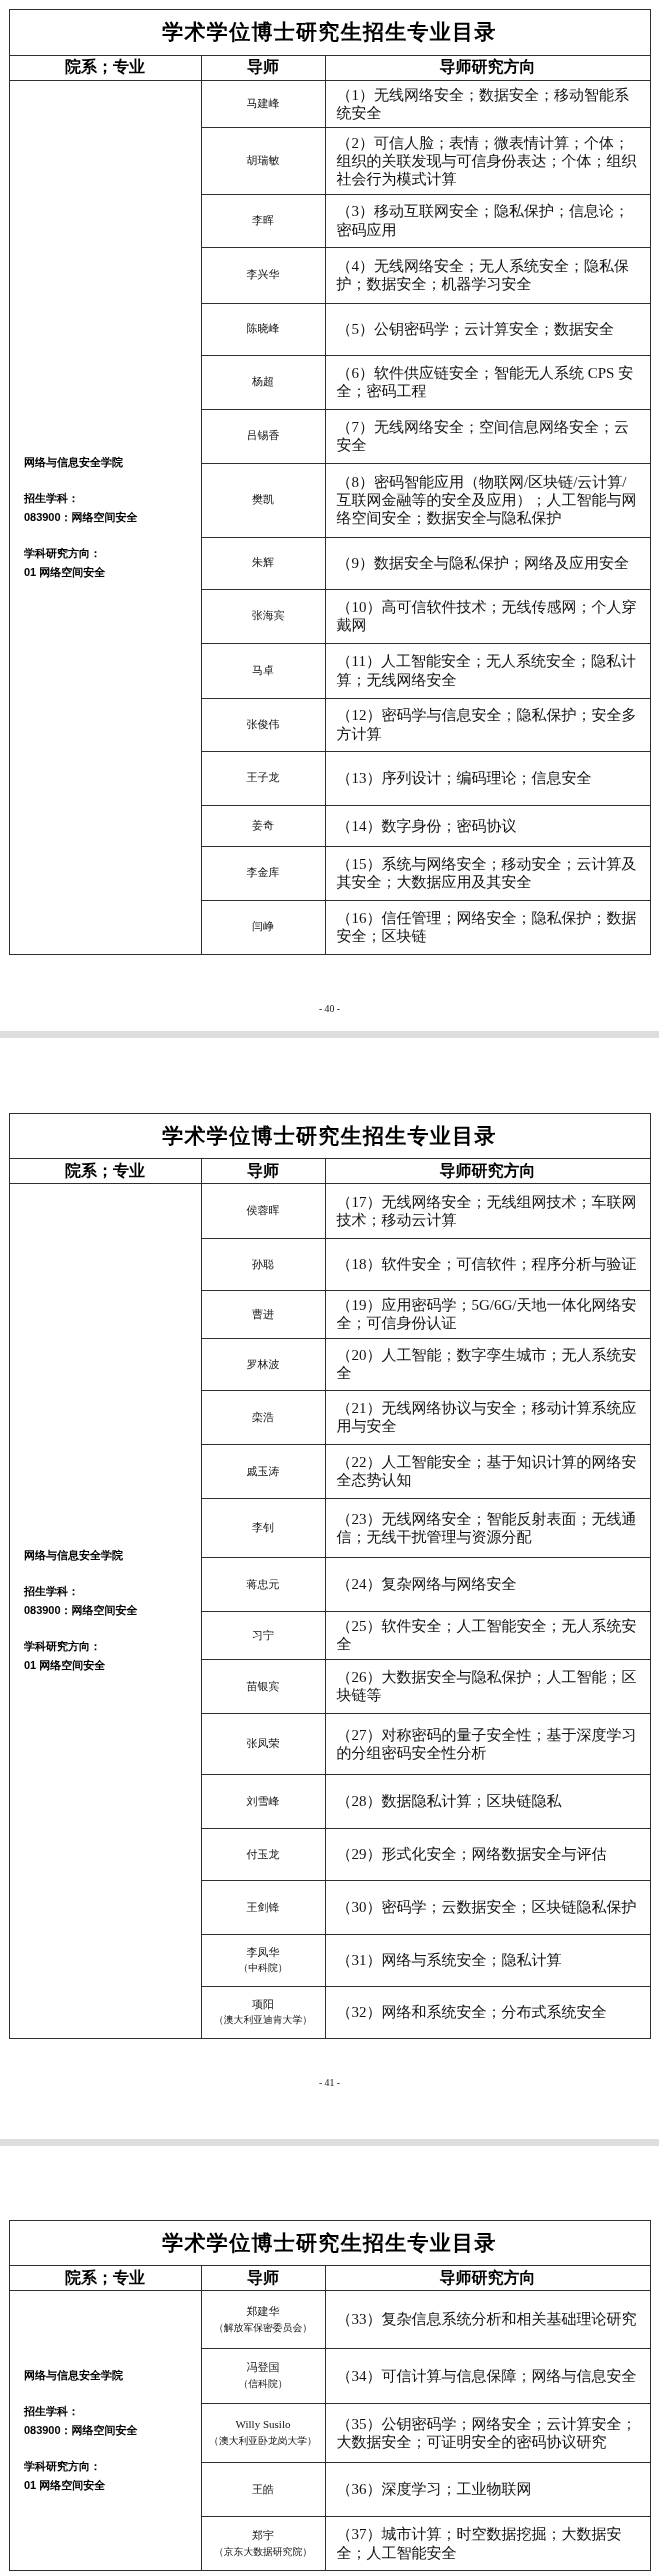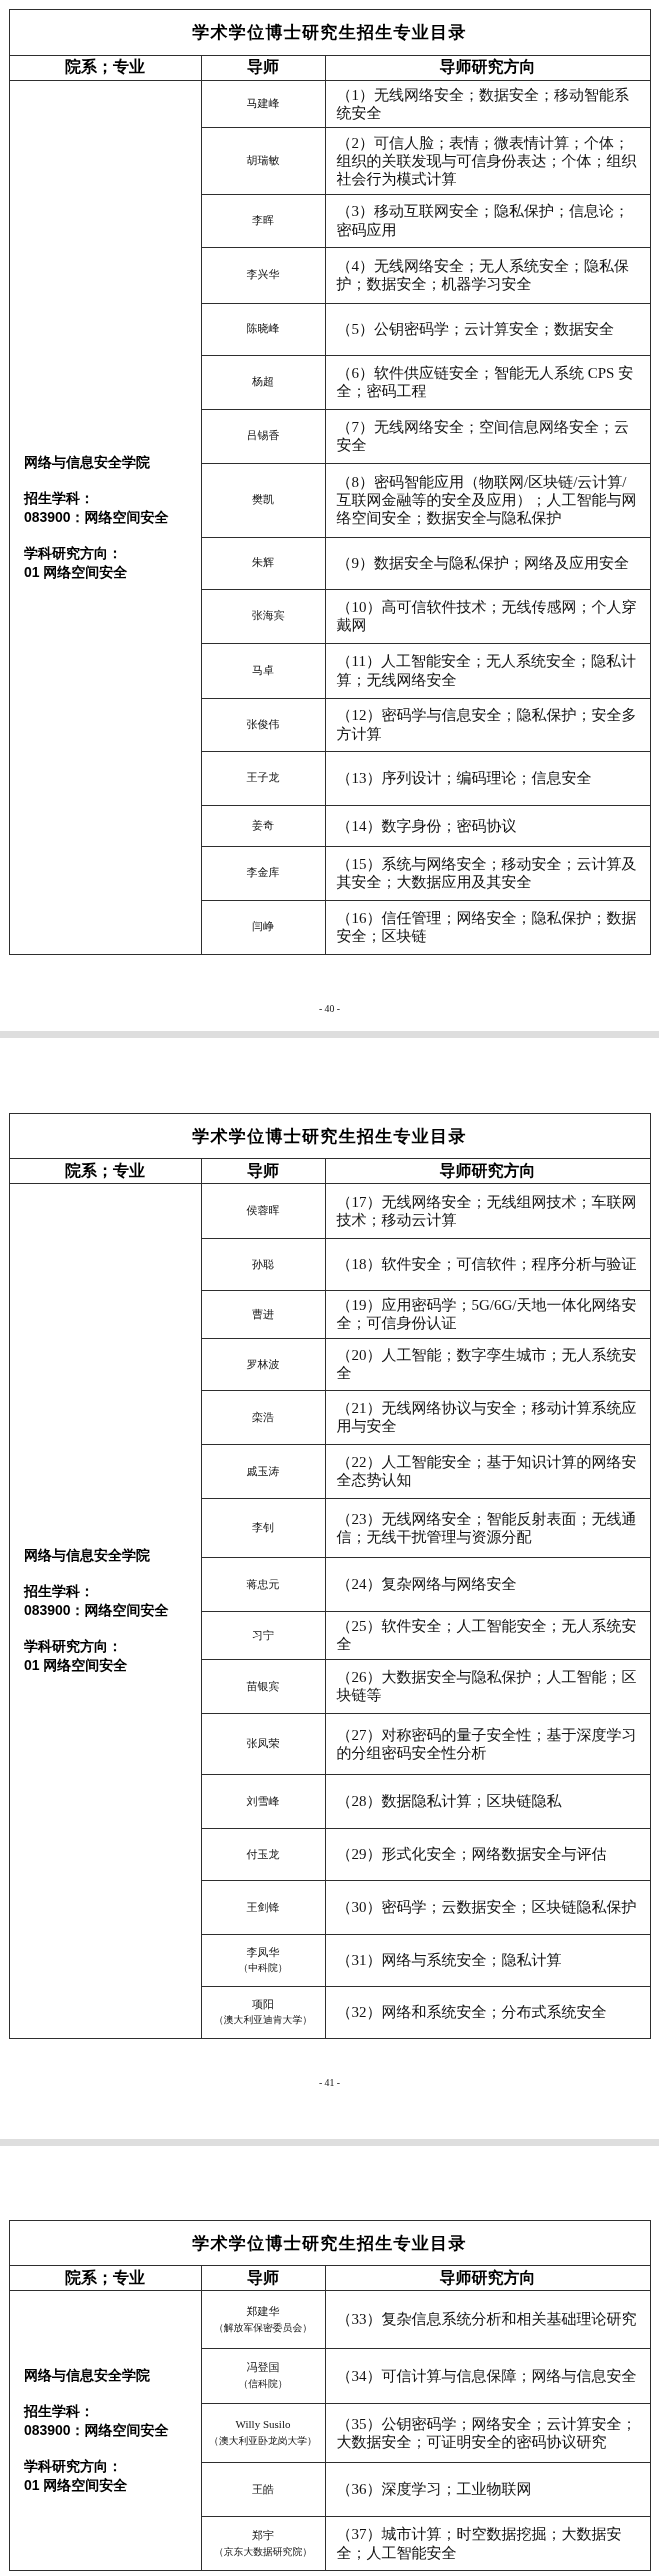--- a/index.html
+++ b/index.html
@@ -32,34 +32,34 @@
     vertical-align: middle;
   }
   table.catalog { border: 1.3px solid #1f1f1f; }
   col.c-dept { width: 192px; }
   col.c-adv  { width: 124px; }
   col.c-dir  { width: 325px; }
   td.title-cell {
     height: 46px;
     text-align: center;
     font-family: "Liberation Sans", "DejaVu Sans", sans-serif;
-    font-weight: bold; font-size: 17px; letter-spacing: 1.3px;
+    font-weight: bold; font-size: 21px; letter-spacing: 1.3px;
     color: #000;
   }
   tr.head-row td {
     height: 25px;
     text-align: center;
     font-family: "Liberation Sans", "DejaVu Sans", sans-serif;
     font-weight: bold; font-size: 16px; color: #000;
   }
   td.dept-cell { vertical-align: middle; }
   .dept {
     padding-left: 14.4px; padding-right: 5.2px;
     font-family: "Liberation Sans", "DejaVu Sans", sans-serif;
-    font-weight: bold; font-size: 14px; line-height: 19px; color: #000;
+    font-weight: bold; font-size: 11px; line-height: 19px; color: #000;
   }
   .dept .gap { height: 17px; }
   td.advisor-cell {
     text-align: center; font-size: 11px; line-height: 15.7px; color: #111;
     padding: 2.6px 1.3px;
   }
   td.advisor-cell .affil { font-size: 9.8px; }
   td.advisor-cell .affil:empty { display: none; }
   td.direction-cell {
     font-size: 15px; line-height: 18.3px; color: #111;

